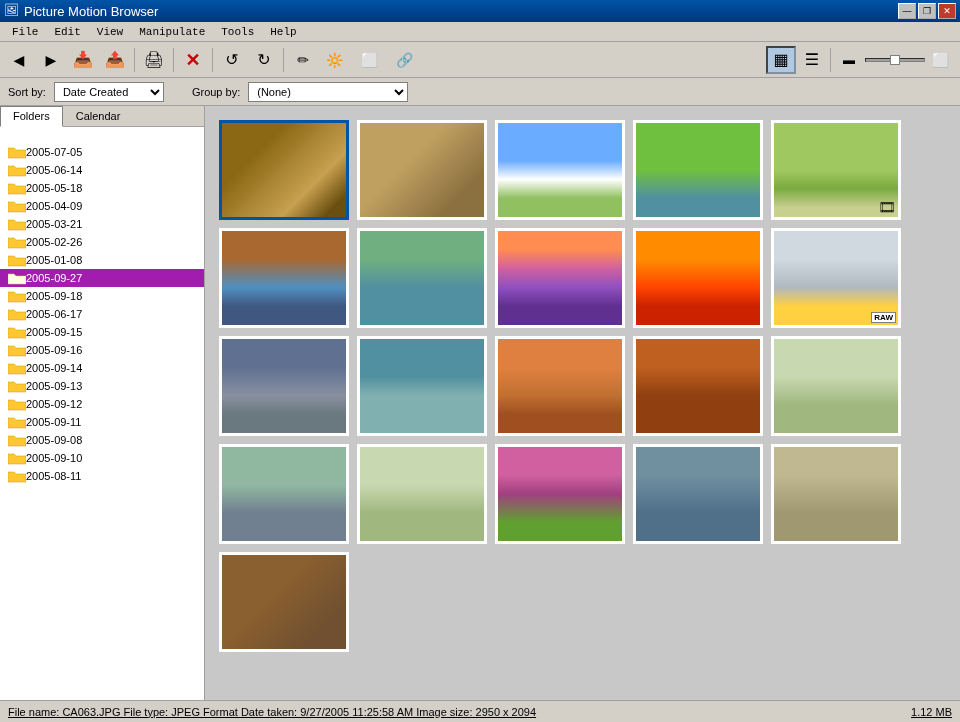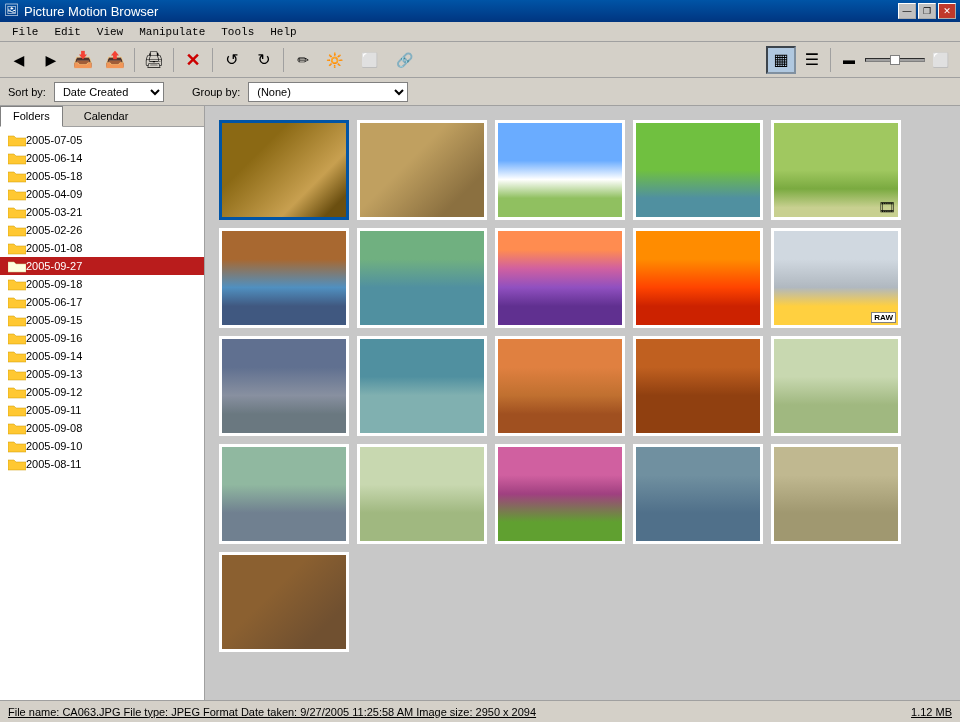--- a/index.html
+++ b/index.html
@@ -111,50 +111,49 @@
       background: white;
       border-right: 1px solid #a0a0a0;
       display: flex;
       flex-direction: column;
       overflow: hidden;
     }
     #panel-tabs {
       display: flex;
       border-bottom: 1px solid #a0a0a0;
       background: #d4d0c8;
-      gap: 8px;
     }
     .panel-tab {
       padding: 3px 12px;
       font-size: 11px;
       cursor: pointer;
       border: 1px solid transparent;
     }
     .panel-tab.active {
       background: white;
       border-top: 1px solid #808080;
       border-left: 1px solid #808080;
       border-right: 1px solid #808080;
       border-bottom: 1px solid white;
       margin-bottom: -1px;
     }
 
     #folder-list {
       flex: 1;
       overflow-y: scroll;
-      padding: 4px 0;
+      padding: 16px 0;
     }
     .folder-item {
       display: flex;
       align-items: center;
       padding: 2px 8px;
       cursor: pointer;
       font-size: 11px;
     }
-    .folder-item.selected { background: #b91c1c; color: white; }
+    .folder-item.selected { background: #a21caf; color: white; }
 
     
     #folder-list::-webkit-scrollbar { width: 16px; }
     #folder-list::-webkit-scrollbar-track { background: #d4d0c8; border-left: 1px solid #a0a0a0; }
     #folder-list::-webkit-scrollbar-thumb { background: #b0b0b0; border: 1px outset #d4d0c8; }
 
     
     #right-panel {
       flex: 1;
       background: #c8c8c8;

